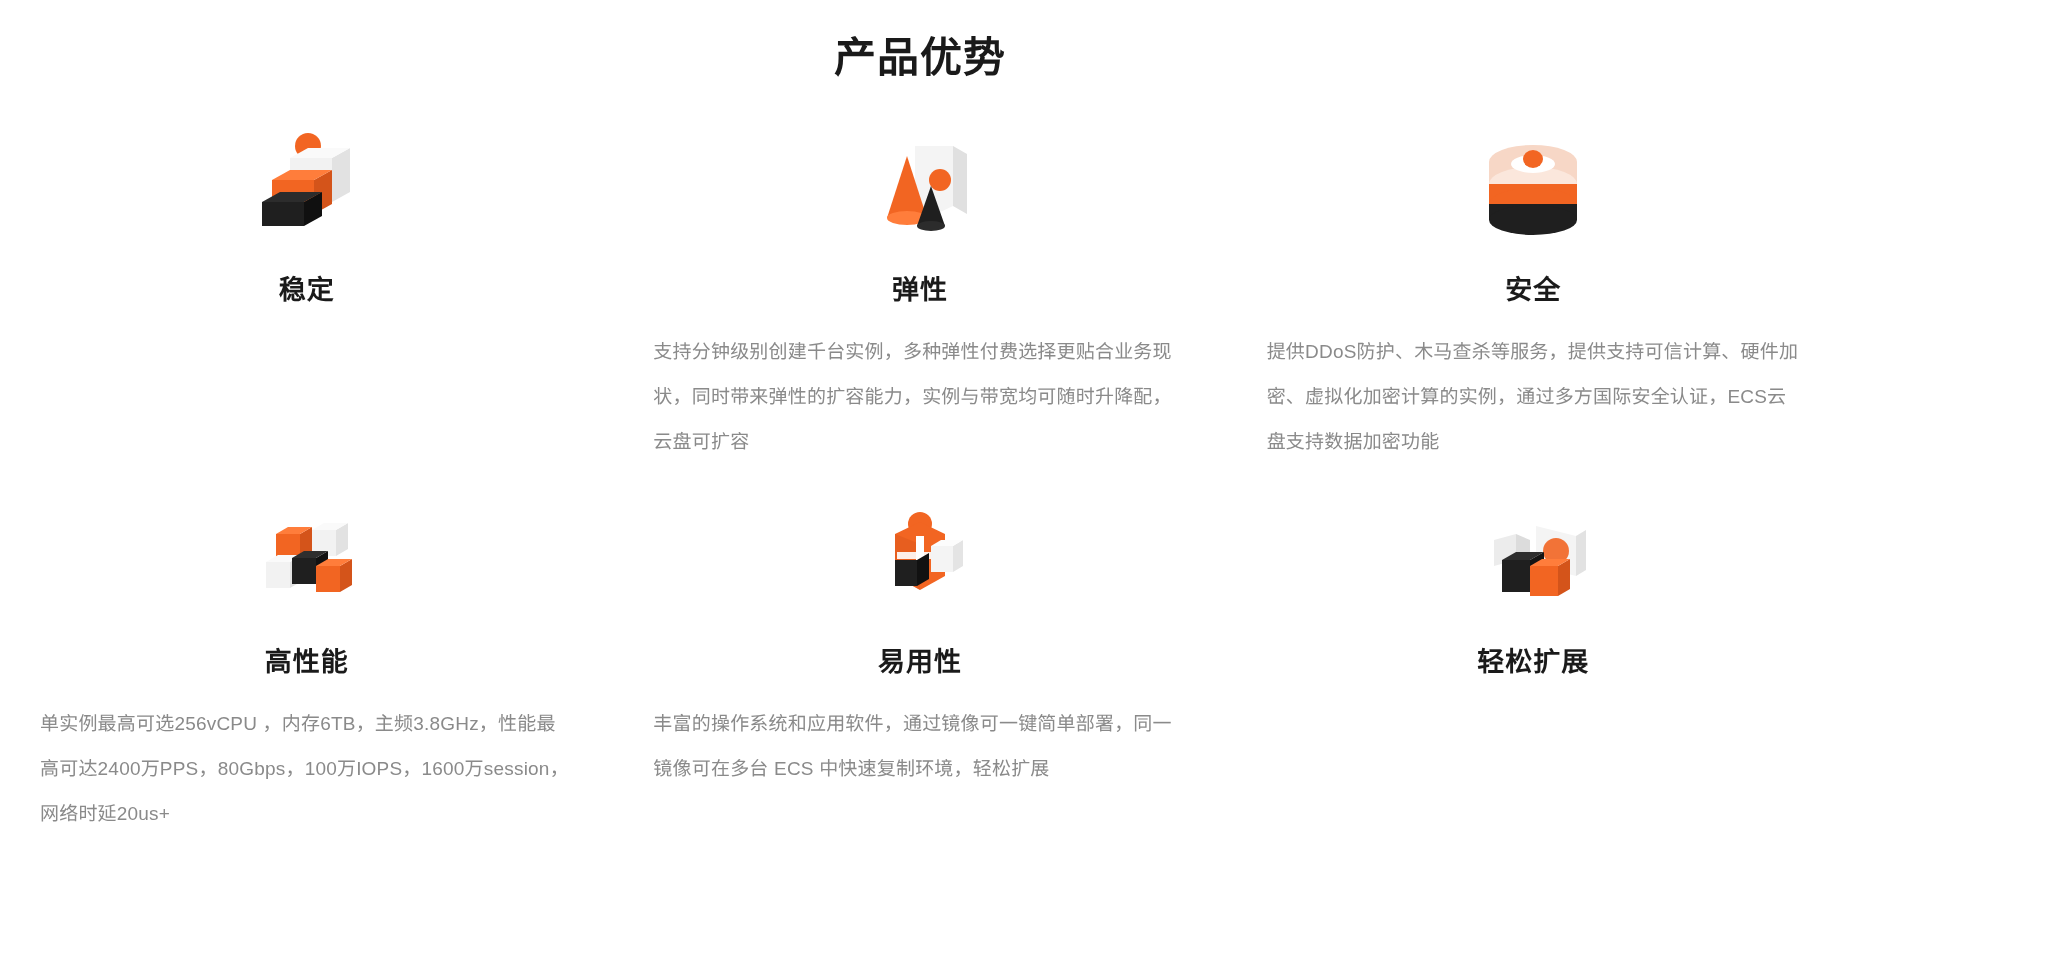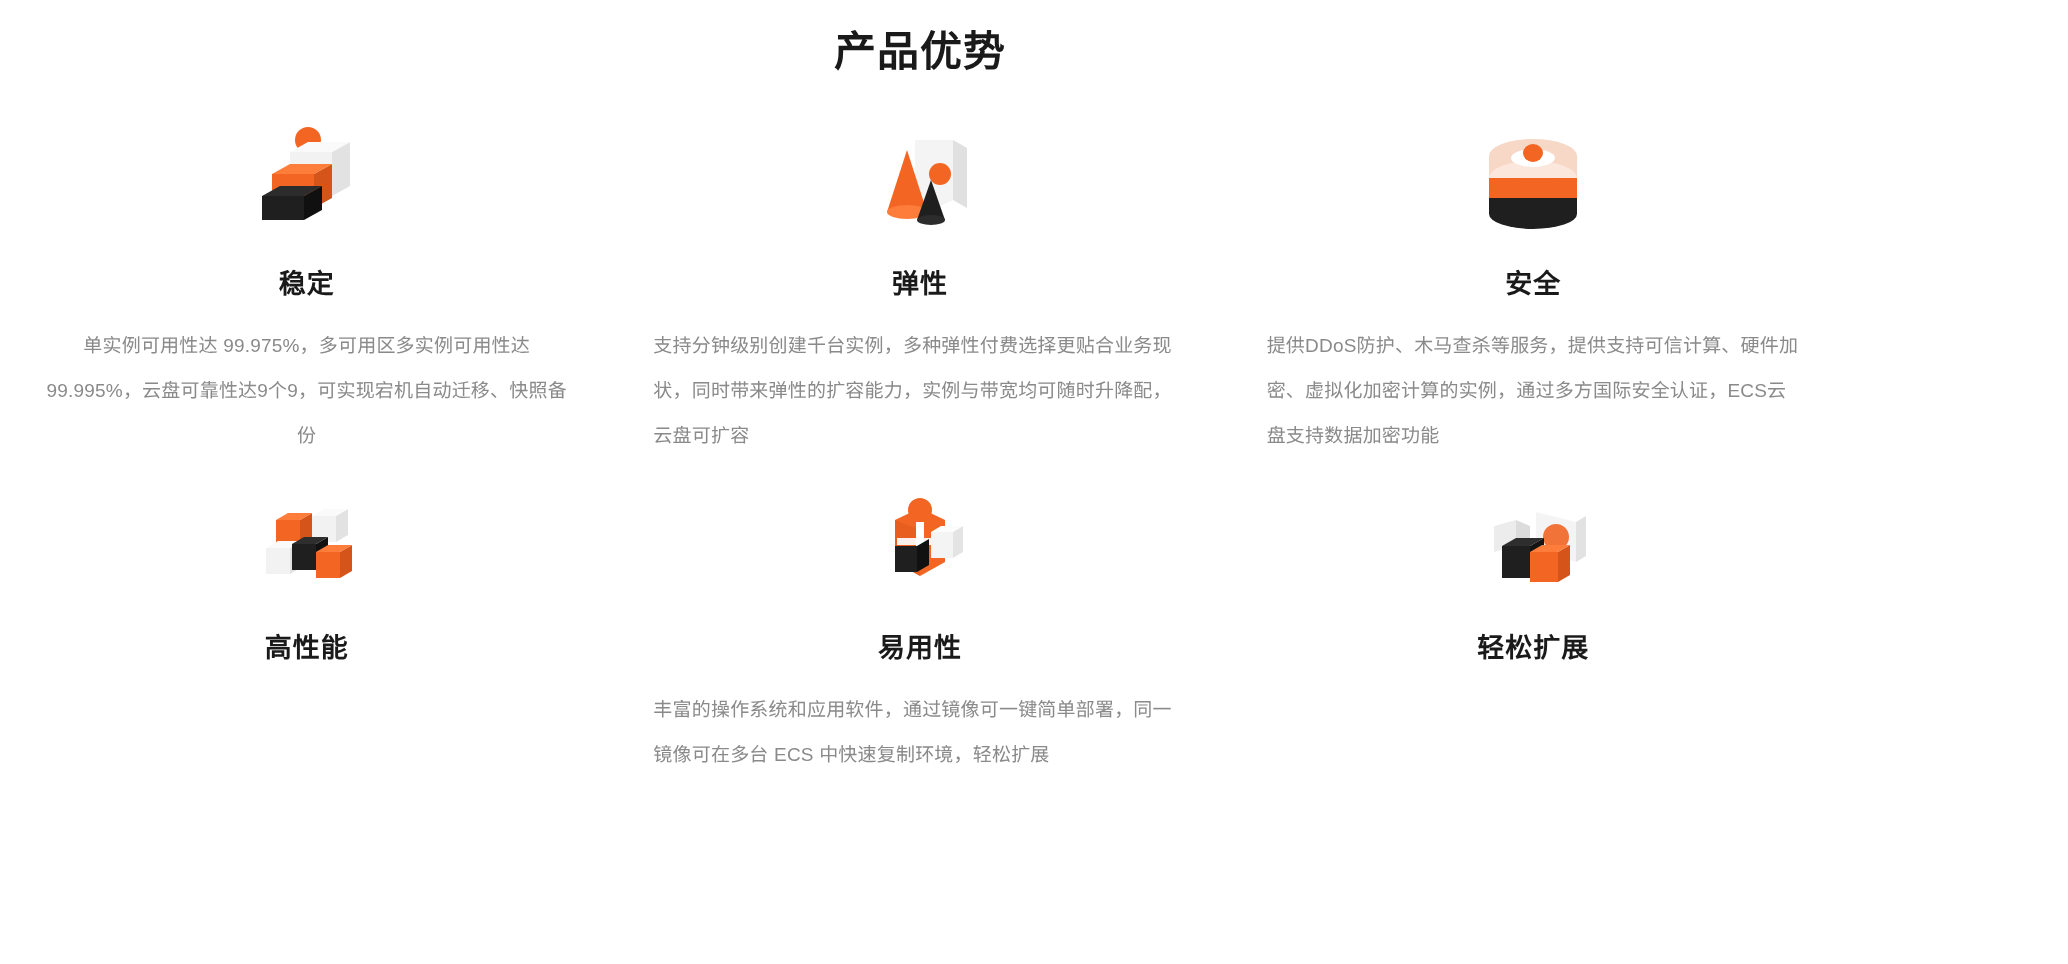--- a/index.html
+++ b/index.html
@@ -7,21 +7,21 @@
     width: 2068px;
     height: 964px;
     background: #ffffff;
     font-family: "Liberation Sans", sans-serif;
   }
   .page {
     width: 1840px;
     height: 964px;
     position: relative;
     overflow: hidden;
-    padding-top: 22px;
+    padding-top: 28px;
   }
   .page-title {
     text-align: center;
     font-size: 42px;
     font-weight: bold;
     color: #1a1a1a;
     letter-spacing: 1px;
     line-height: 60px;
   }
   .page-subtitle {
@@ -29,21 +29,21 @@
     font-size: 20px;
     color: #6b6b6b;
     margin-top: 28px;
     letter-spacing: 0.5px;
   }
   .grid {
     margin-top: 40px;
     display: grid;
     grid-template-columns: repeat(3, 1fr);
     grid-template-rows: repeat(2, auto);
-    row-gap: 28px;
+    row-gap: 36px;
   }
   .card {
     display: flex;
     flex-direction: column;
     align-items: center;
     padding: 0 40px;
   }
   .icon-wrap {
     width: 160px;
     height: 120px;
@@ -87,21 +87,20 @@
           <polygon points="58,30 76,20 118,20 100,30" fill="#fafafa"></polygon>
           <polygon points="40,52 82,52 82,86 40,86" fill="#f26522"></polygon>
           <polygon points="82,52 100,42 100,76 82,86" fill="#d4541a"></polygon>
           <polygon points="40,52 58,42 100,42 82,52" fill="#ff7d3b"></polygon>
           <polygon points="30,74 72,74 72,98 30,98" fill="#1f1f1f"></polygon>
           <polygon points="72,74 90,64 90,88 72,98" fill="#101010"></polygon>
           <polygon points="30,74 48,64 90,64 72,74" fill="#2c2c2c"></polygon>
         </svg>
       </div>
       <div class="card-title">稳定</div>
-      <div class="card-desc">单实例可用性达 99.975%，多可用区多实例可用性达 99.995%，云盘可靠性达9个9，可实现宕机自动迁移、快照备份</div>
     </div>
 
     <div class="card">
       <div class="icon-wrap">
         <svg width="150" height="120" viewBox="0 0 150 120">
           <polygon points="70,18 108,18 108,78 70,96" fill="#f4f4f4"></polygon>
           <polygon points="108,18 122,26 122,86 108,78" fill="#e0e0e0"></polygon>
           <ellipse cx="95" cy="52" rx="11" ry="11" fill="#f26522"></ellipse>
           <polygon points="62,28 82,90 42,90" fill="#f26522"></polygon>
           <ellipse cx="62" cy="90" rx="20" ry="7" fill="#ff7d3b"></ellipse>
@@ -145,20 +144,21 @@
           <polygon points="34,62 46,55 70,55 58,62" fill="#fafafa"></polygon>
           <polygon points="60,58 84,58 84,84 60,84" fill="#1f1f1f"></polygon>
           <polygon points="84,58 96,51 96,77 84,84" fill="#111111"></polygon>
           <polygon points="60,58 72,51 96,51 84,58" fill="#2e2e2e"></polygon>
           <polygon points="84,66 108,66 108,92 84,92" fill="#f26522"></polygon>
           <polygon points="108,66 120,59 120,85 108,92" fill="#d4541a"></polygon>
           <polygon points="84,66 96,59 120,59 108,66" fill="#ff7d3b"></polygon>
         </svg>
       </div>
       <div class="card-title">高性能</div>
+      <div class="card-desc">单实例最高可选256vCPU ，内存6TB，主频3.8GHz，性能最高可达2400万PPS，80Gbps，100万IOPS，1600万session，网络时延20us+</div>
     </div>
 
     <div class="card">
       <div class="icon-wrap">
         <svg width="150" height="120" viewBox="0 0 150 120">
           <ellipse cx="75" cy="24" rx="12" ry="12" fill="#f26522"></ellipse>
           <polygon points="50,34 75,22 100,34 100,76 75,90 50,76" fill="#f26522"></polygon>
           <polygon points="75,44 75,90 50,76 50,34" fill="#d4541a" opacity="0.35"></polygon>
           <rect x="71" y="36" width="8" height="38" fill="#ffffff"></rect>
           <rect x="52" y="52" width="46" height="7" fill="#ffffff" opacity="0.9"></rect>

